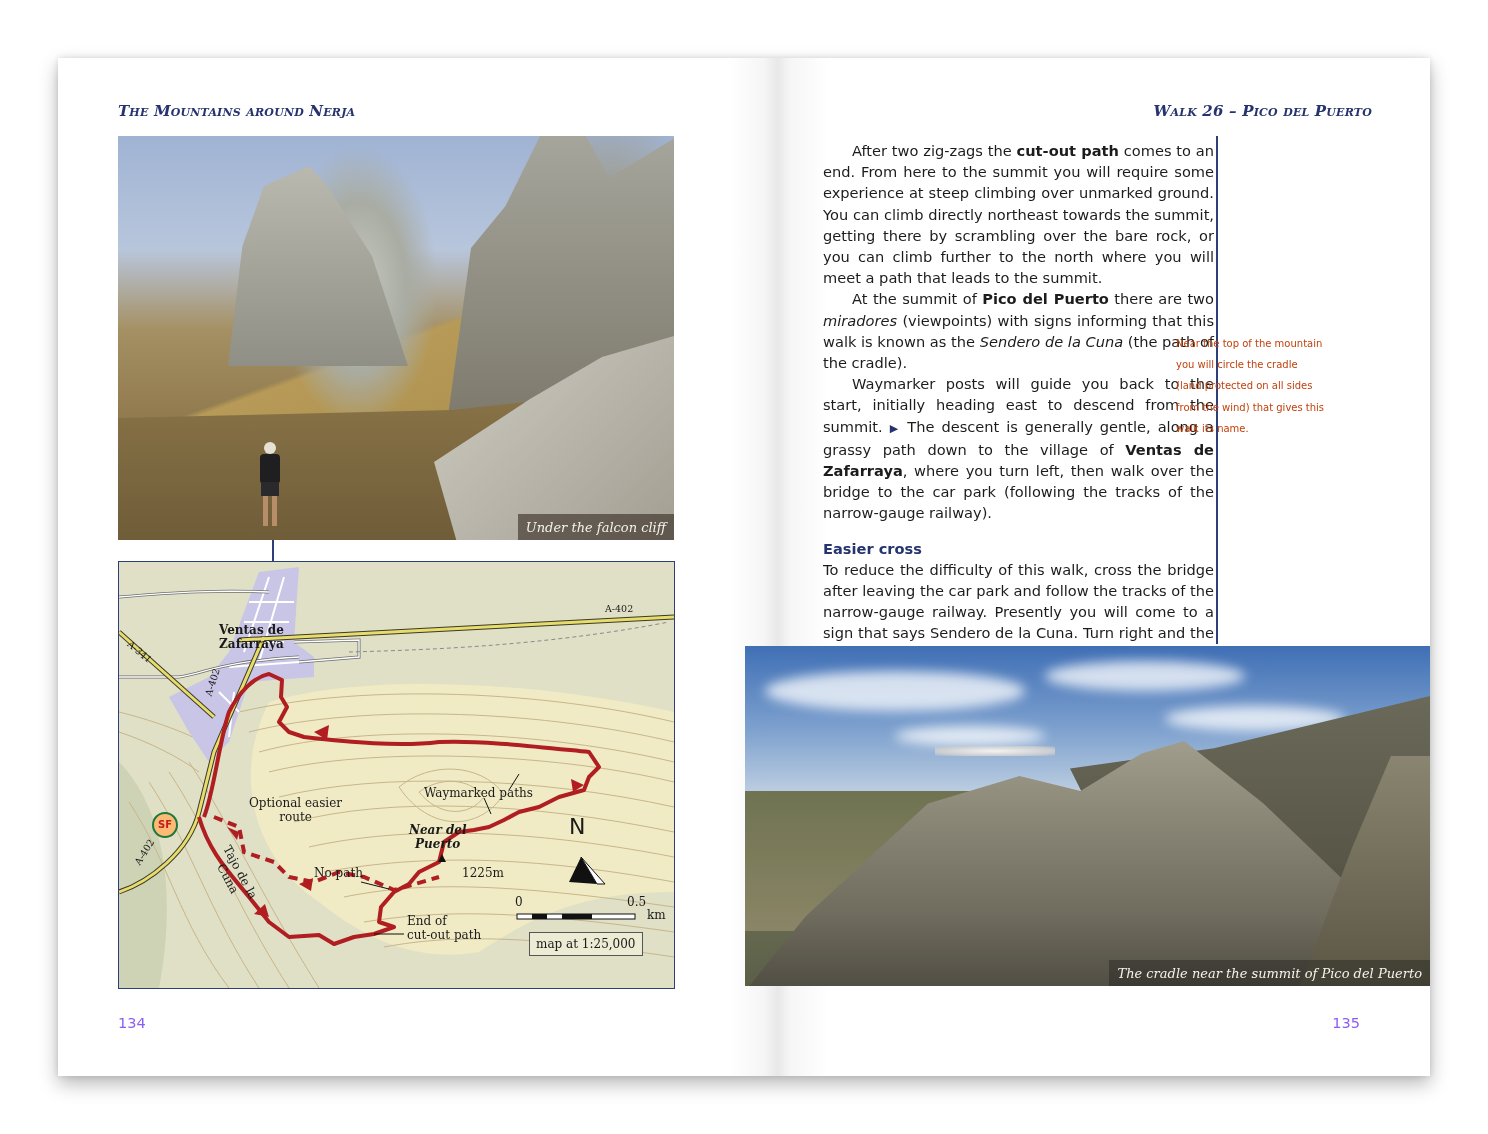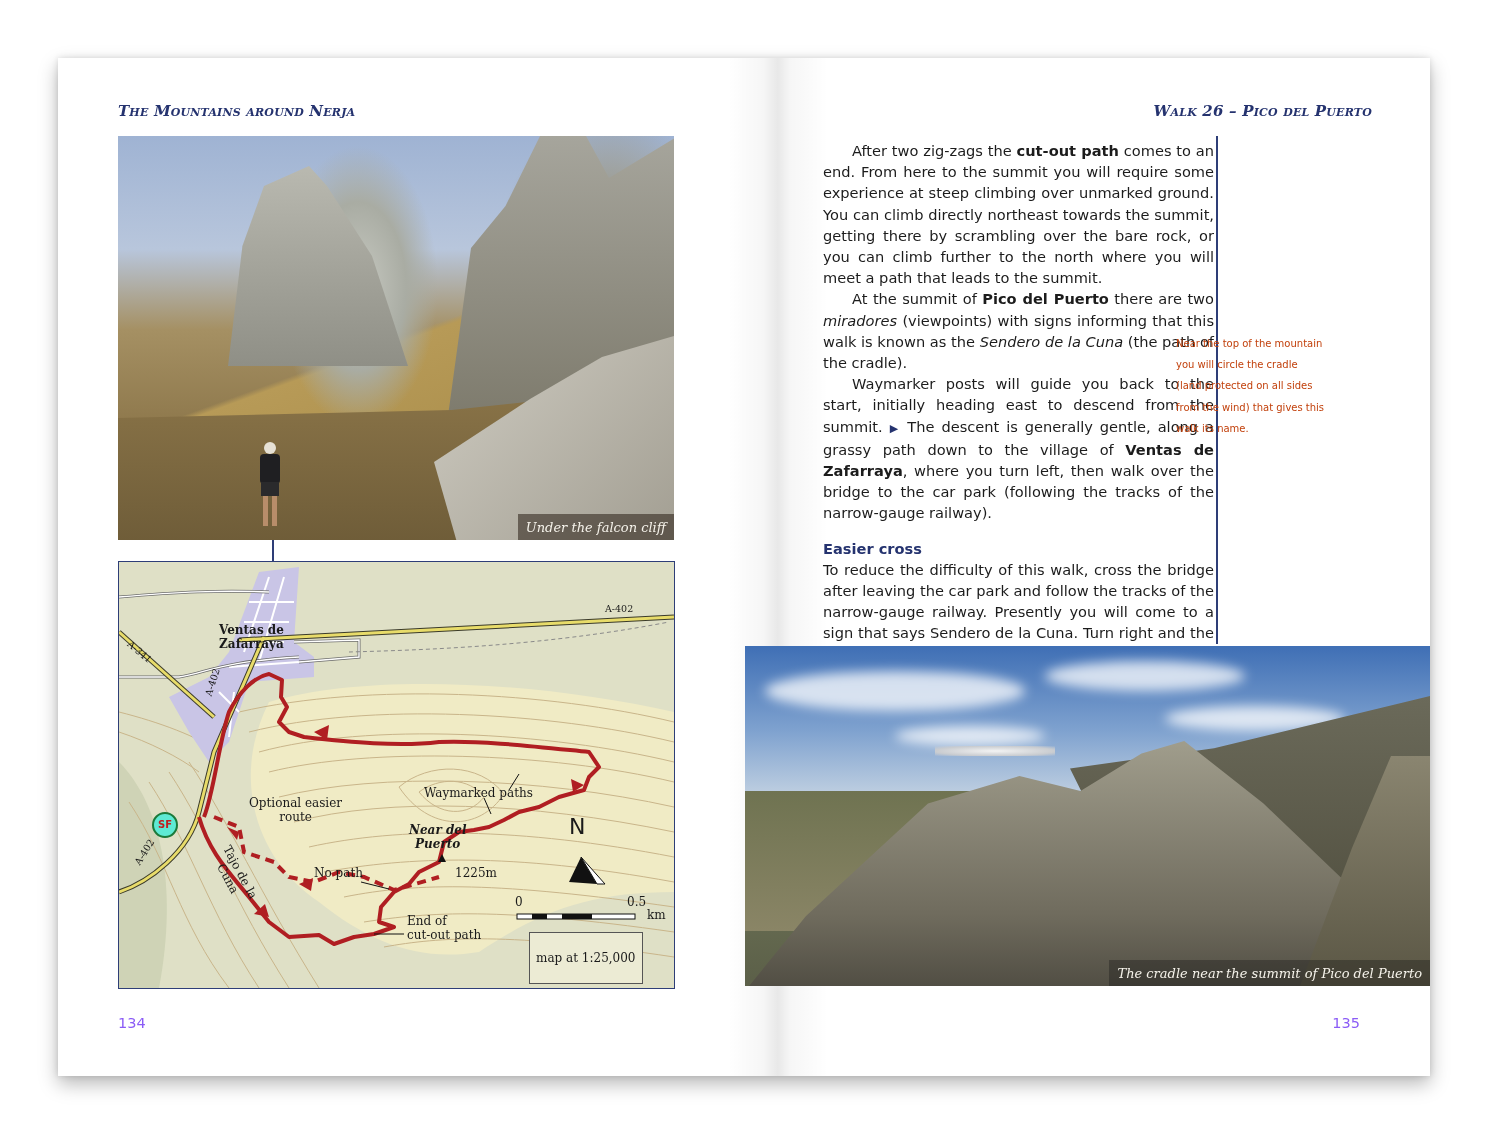--- a/index.html
+++ b/index.html
@@ -125,26 +125,26 @@
   }
   .map svg { position:absolute; left:0; top:0; }
   .map-label {
     position:absolute; font-family: "DejaVu Serif", serif; color: #1a1a1a; font-size: 12px; line-height: 1.15;
     text-align: center; white-space: nowrap;
   }
   .map-label.bold { font-weight: bold; }
   .map-label.bi { font-weight: bold; font-style: italic; }
   .map-label.small { font-size: 9.5px; }
   .scale-box {
-    position:absolute; left: 410px; top: 370px; padding: 18px 6px;
+    position:absolute; left: 410px; top: 370px; padding: 4px 6px;
     border: 1px solid #555; background: #ecebd4; font-family: "DejaVu Serif", serif; font-size: 12px; color:#1a1a1a;
   }
   .sf-badge {
     position:absolute; left: 33px; top: 250px; width: 22px; height: 22px; border-radius: 50%;
-    border: 2px solid #1b7a3a; background:#5eead4; color:#c02020; font-weight:bold;
+    border: 2px solid #1b7a3a; background:#fdba74; color:#c02020; font-weight:bold;
     font-family:"DejaVu Sans", sans-serif; font-size: 10px; text-align:center; line-height:22px;
   }
 
   .body-text {
     position: absolute; left: 757px; top: 82px; width: 391px;
     font-family: "DejaVu Sans", sans-serif; font-size: 14.6px; line-height: 21.2px; color: #1c1c1c;
     text-align: justify; hyphens: manual; margin-left: 8px;
   }
   .body-text p { margin: 0; text-indent: 29px; }
   .body-text p.noindent { text-indent: 0; }
@@ -301,21 +301,21 @@
     </div>
     <div class="map-label" style="left:85px; top:300px; transform:rotate(62deg);">
       <div>Tajo de la</div>
       <div>Cuna</div>
     </div>
     <div class="map-label" style="left:305px; top:225px;">Waymarked paths</div>
     <div class="map-label bi" style="left:290px; top:262px;">
       <div>Near del</div>
       <div>Puerto</div>
     </div>
-    <div class="map-label" style="left:336px; top:305px;text-align:right;">1225m</div>
+    <div class="map-label" style="left:343px; top:305px;text-align:right;">1225m</div>
     <div class="map-label" style="left:195px; top:305px;">No path</div>
     <div class="map-label" style="left:288px; top:353px; text-align:left;">
       <div>End of</div>
       <div>cut-out path</div>
     </div>
     <div class="map-label" style="left:450px; top:252px; font-size:22px; font-family:'DejaVu Sans', sans-serif;">N</div>
     <div class="map-label" style="left:396px; top:334px;">0</div>
     <div class="map-label" style="left:508px; top:334px;">0.5</div>
     <div class="map-label" style="left:528px; top:347px;">km</div>
     <div class="scale-box">map at 1:25,000</div>

